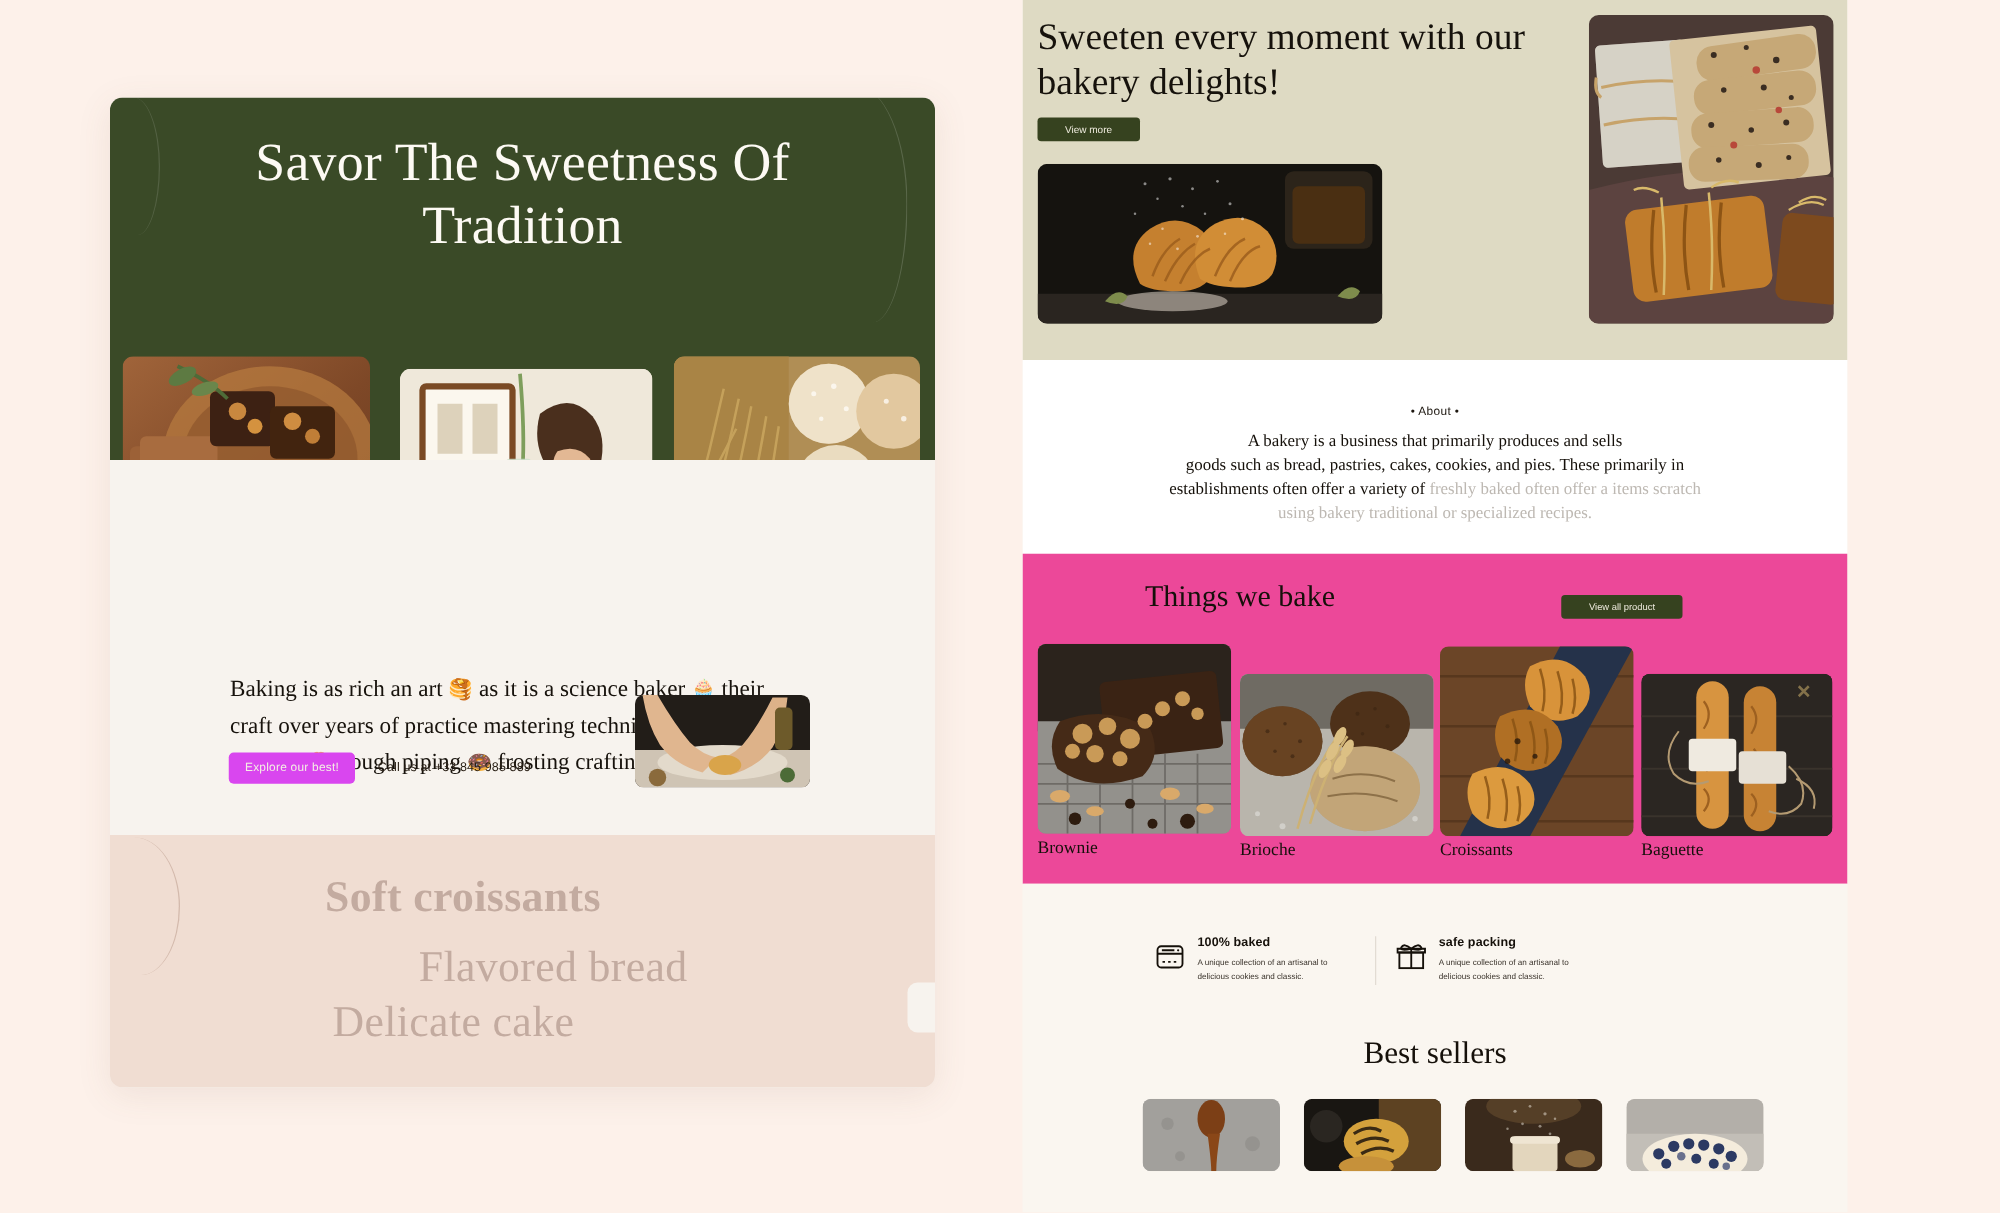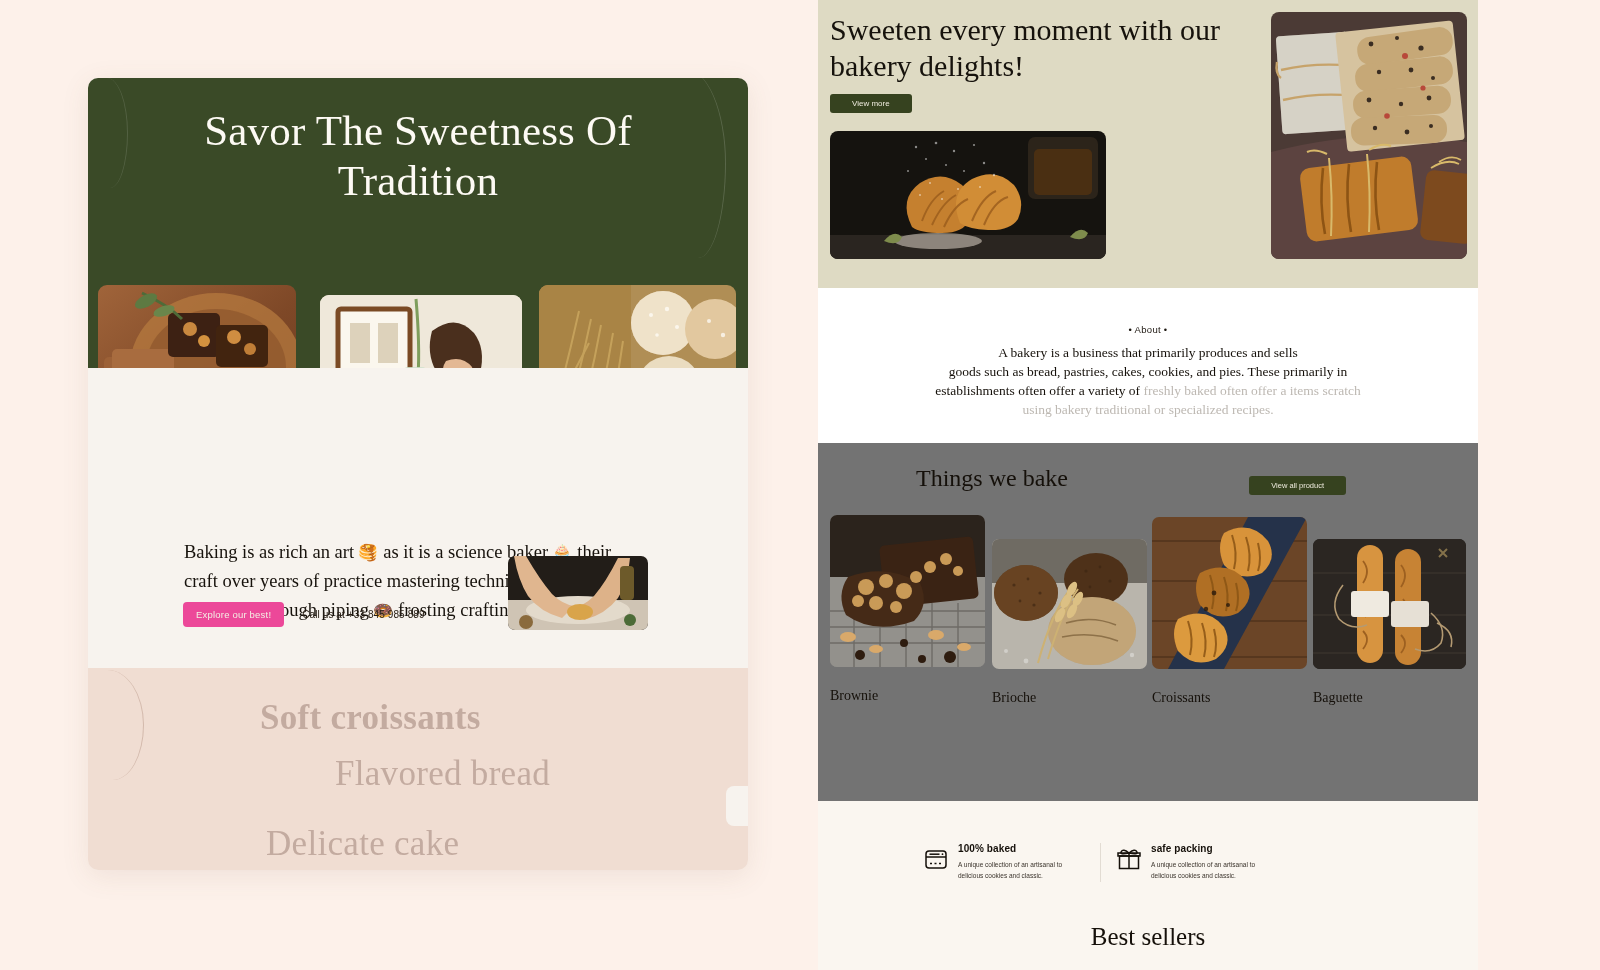--- a/index.html
+++ b/index.html
@@ -97,21 +97,21 @@
   .emoji { font-family: "DejaVu Sans", sans-serif; font-size: 16px; }
 
   #lp-cta-row {
     position: absolute;
     left: 95px; top: 524px;
     display: flex;
     align-items: center;
     gap: 18px;
   }
   #lp-explore-button {
-    background: #ec4899;
+    background: #d946ef;
     color: #f4efe4;
     border: none;
     border-radius: 4px;
     padding: 7px 13px;
     font-size: 9.5px;
     font-family: "Liberation Sans", sans-serif;
     letter-spacing: 0.2px;
     cursor: pointer;
   }
   #lp-call-text {
@@ -152,21 +152,21 @@
   }
   .lp-word {
     position: absolute;
     color: #c3aba0;
     font-size: 35px;
     font-weight: 400;
     letter-spacing: 0.3px;
   }
   #lp-word-0 { left: 172px; top: 30px; font-weight: bold; }
   #lp-word-1 { left: 247px; top: 86px; }
-  #lp-word-2 { left: 178px; top: 156px; text-align: right; }
+  #lp-word-2 { left: 178px; top: 130px; text-align: right; }
 
   
   #right-panel {
     position: absolute;
     left: 818px;
     top: 0;
     width: 660px;
     height: 970px;
     overflow: hidden;
     background: #faf6f0;
@@ -235,22 +235,22 @@
     line-height: 1.42;
     color: #15100a;
     padding: 0 80px;
   }
   #rp-about-text .muted { color: #bdb8b2; }
 
   
   #rp-bake {
     position: relative;
     width: 660px;
-    height: 358px;
-    background: #737373;
+    height: 264px;
+    background: #ec4899;
   }
   #rp-bake-title {
     position: absolute;
     left: 98px; top: 22px;
     font-size: 24px;
     color: #15100a;
   }
   #rp-viewall-button {
     position: absolute;
     right: 132px; top: 33px;
@@ -264,21 +264,21 @@
     cursor: pointer;
   }
   .bake-card { position: absolute; }
   .bake-thumb {
     border-radius: 7px;
     overflow: hidden;
     background-size: cover;
     background-position: center;
   }
   .bake-label {
-    margin-top: 21px;
+    margin-top: 4px;
     font-size: 14px;
     color: #15100a;
   }
   #bake-card-0 { left: 12px; top: 72px; }
   #bake-card-0 .bake-thumb { width: 155px; height: 152px; }
   #bake-card-1 { left: 174px; top: 96px; }
   #bake-card-1 .bake-thumb { width: 155px; height: 130px; }
   #bake-card-2 { left: 334px; top: 74px; }
   #bake-card-2 .bake-thumb { width: 155px; height: 152px; }
   #bake-card-3 { left: 495px; top: 96px; }

